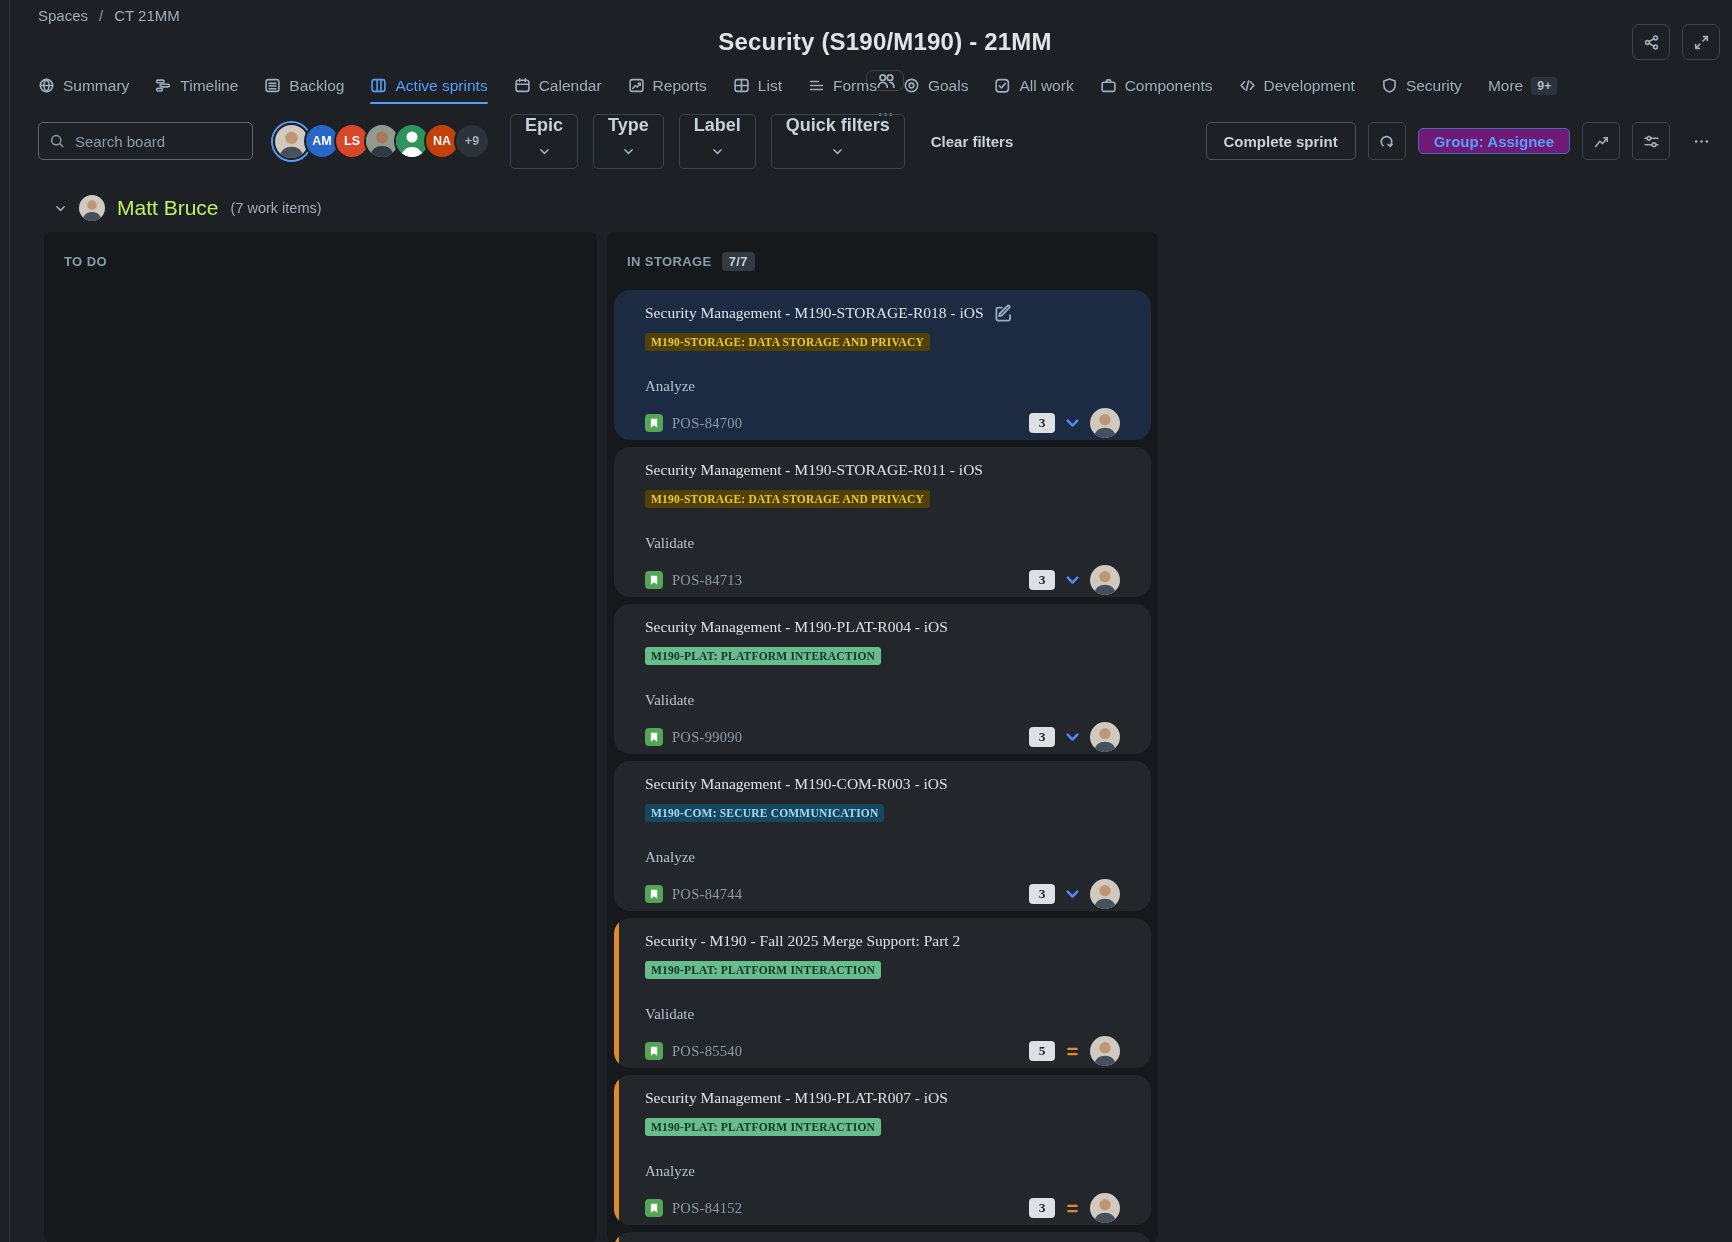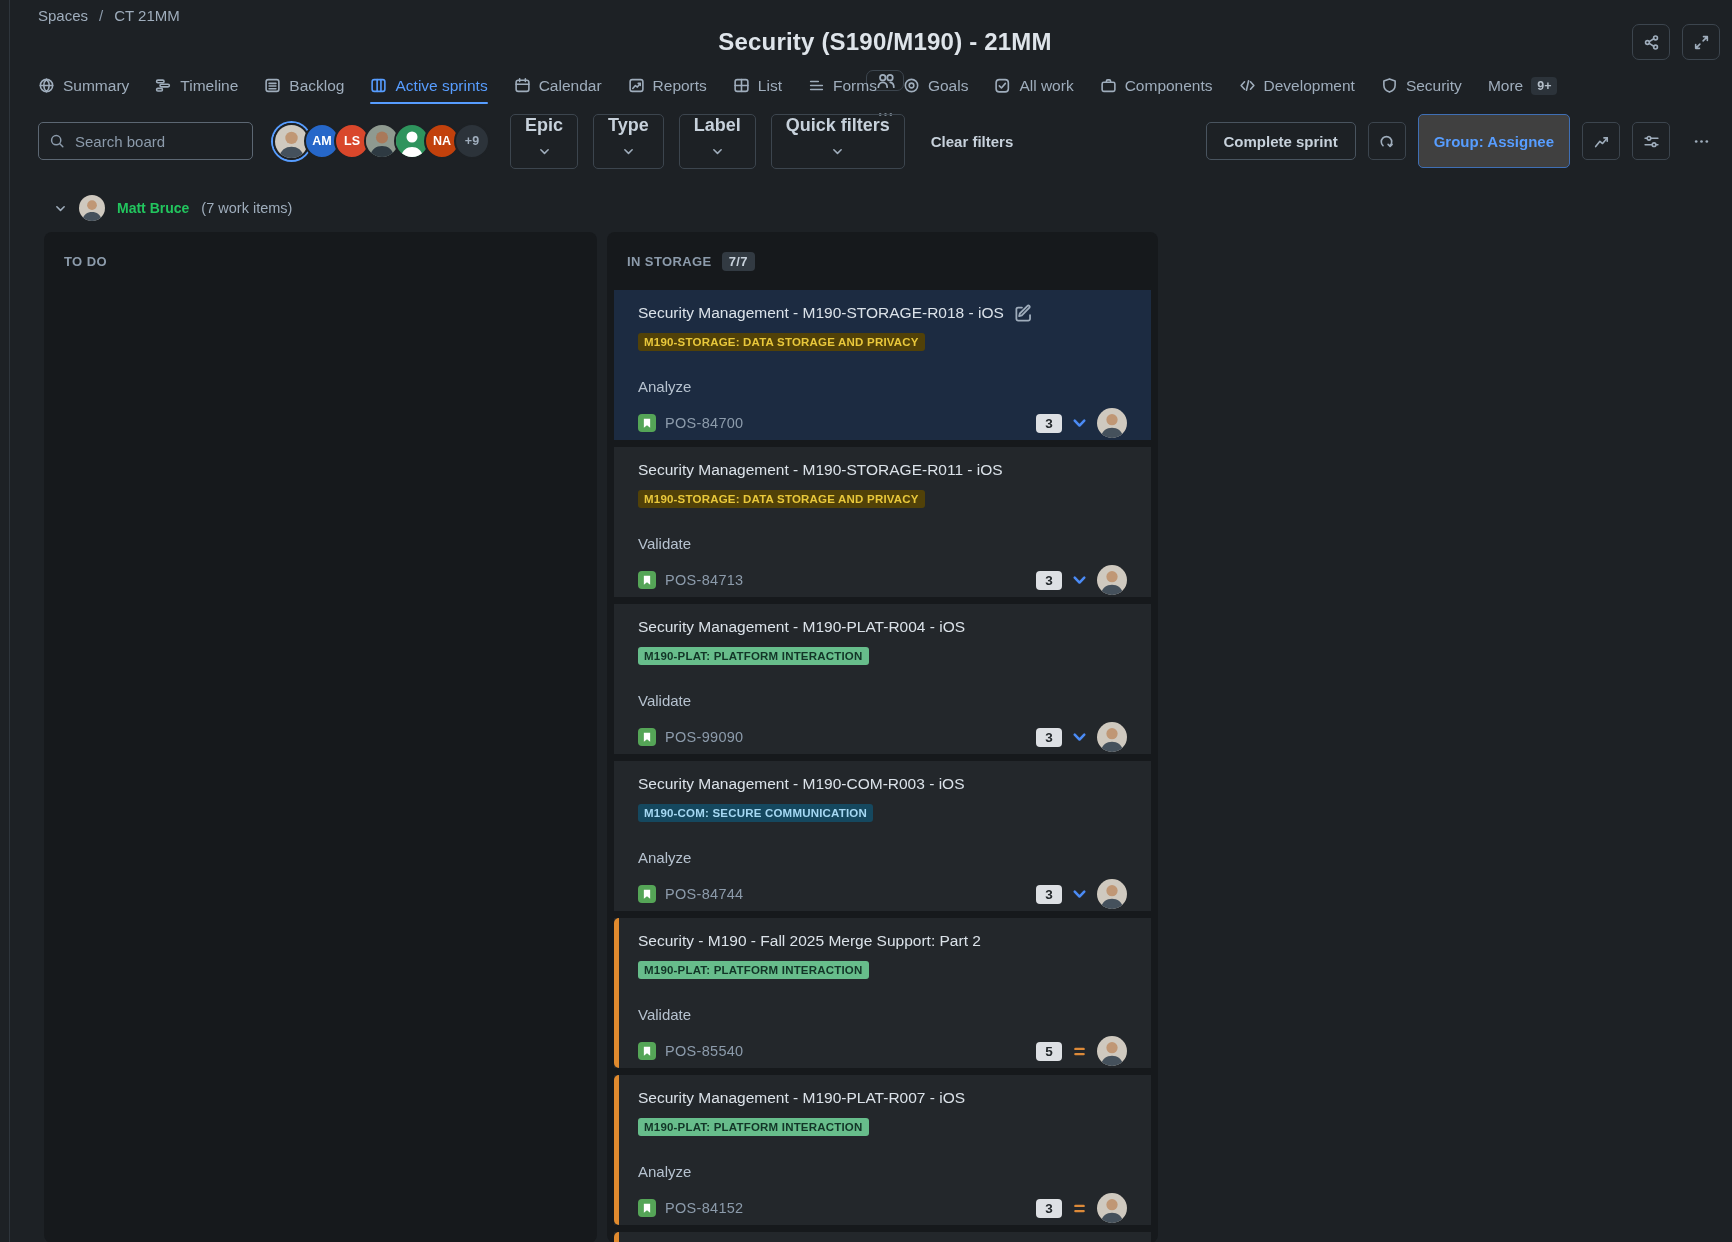--- a/index.html
+++ b/index.html
@@ -44,44 +44,44 @@
   .avatar.ring{box-shadow:0 0 0 2px #579dff;width:33px;height:33px;}
   .avatar svg{width:100%;height:100%;display:block;}
   .filters{display:flex;align-items:center;gap:15px;margin-left:20px;}
   .filter-btn{height:55px;padding:0 14px;border:1px solid #3c454e;border-radius:5px;background:transparent;
     display:flex;align-items:center;gap:9px;font-size:18px;font-weight:600;color:#c7d1db;cursor:pointer;font-family:inherit;flex-direction:column;}
   .filter-btn .icn{color:#9fadbc;}
   .text-btn{margin-left:20px;background:none;border:none;color:#c7d1db;font-size:15px;font-weight:600;cursor:pointer;font-family:inherit;padding:0 6px;}
   .toolbar-right{margin-left:auto;display:flex;align-items:center;gap:12px;}
   .btn-outline{height:38px;padding:0 17px;border:1px solid #49545f;border-radius:5px;background:transparent;
     color:#c7d1db;font-size:15px;font-weight:600;cursor:pointer;font-family:inherit;}
-  .btn-blue{height:54px;padding:0 15px;border:1px solid #3f6fb5;border-radius:5px;background:#404040;
+  .btn-blue{height:26px;padding:0 15px;border:1px solid #3f6fb5;border-radius:5px;background:#701a75;
     color:#579dff;font-size:15px;font-weight:600;cursor:pointer;font-family:inherit;}
   .sq-btn{width:38px;height:38px;border:1px solid #3c454e;border-radius:5px;background:transparent;color:#9fadbc;
     display:flex;align-items:center;justify-content:center;cursor:pointer;padding:0;}
   .sq-btn.noborder{border-color:transparent;}
 
   
   .group-row{margin-top:34px;display:flex;align-items:center;gap:12px;height:28px;padding-left:16px;}
   .group-chev{color:#9fadbc;display:flex;cursor:pointer;}
   .group-avatar{width:26px;height:26px;border-radius:50%;overflow:hidden;flex-shrink:0;}
   .group-avatar svg{width:100%;height:100%;display:block;}
-  .group-name{font-size:14px;font-weight:700;color:#22c55e;}
+  .group-name{font-size:21px;font-weight:400;color:#bef264;}
   .group-count{font-size:14.5px;color:#9fadbc;}
 
   
   .board{margin-top:10px;margin-left:6px;display:flex;gap:10px;height:1011px;overflow:hidden;}
   .column{background:#16191c;border-radius:8px;flex-shrink:0;box-sizing:border-box;padding:0 7px;overflow:hidden;}
   .col-1{width:553px;}.col-2{width:551px;}.col-3{flex:1;}
   .col-header{height:58px;display:flex;align-items:center;gap:10px;padding:0 13px;
     font-size:13px;font-weight:700;color:#8c9bab;letter-spacing:.4px;}
   .col-count{background:#323a42;color:#c7d1db;font-size:13px;font-weight:600;border-radius:4px;padding:2px 7px;}
   .cards{display:flex;flex-direction:column;gap:7px;}
-  .card{position:relative;background:#23272b;border-radius:0;height:150px;box-sizing:border-box;
-    padding:13px 24px;cursor:pointer;overflow:hidden;}
+  .card{position:relative;background:#23272b;border-radius:16px;height:150px;box-sizing:border-box;
+    padding:13px 31px;cursor:pointer;overflow:hidden;font-family:Liberation Serif, serif;}
   .card.selected{background:#1c2b41;}
   .card.accent::before{content:"";position:absolute;left:0;top:0;bottom:0;width:5px;border-radius:8px 0 0 8px;}
   .card.partial{height:54px;}
   .card-title{font-size:15.5px;color:#dbe2e9;line-height:20px;display:flex;align-items:center;gap:10px;}
   .edit-btn{display:flex;color:#9fadbc;background:none;border:none;cursor:pointer;padding:0;}
   .card-label{display:inline-block;margin-top:10px;font-size:11.5px;font-weight:700;letter-spacing:.2px;
     padding:3px 6px;border-radius:3px;white-space:nowrap;}
   .card-status{margin-top:27px;font-size:15px;color:#b6c2cf;}
   .card-footer{margin-top:13px;display:flex;align-items:center;gap:9px;}
   .story-icn{display:flex;width:18px;height:18px;flex-shrink:0;}

